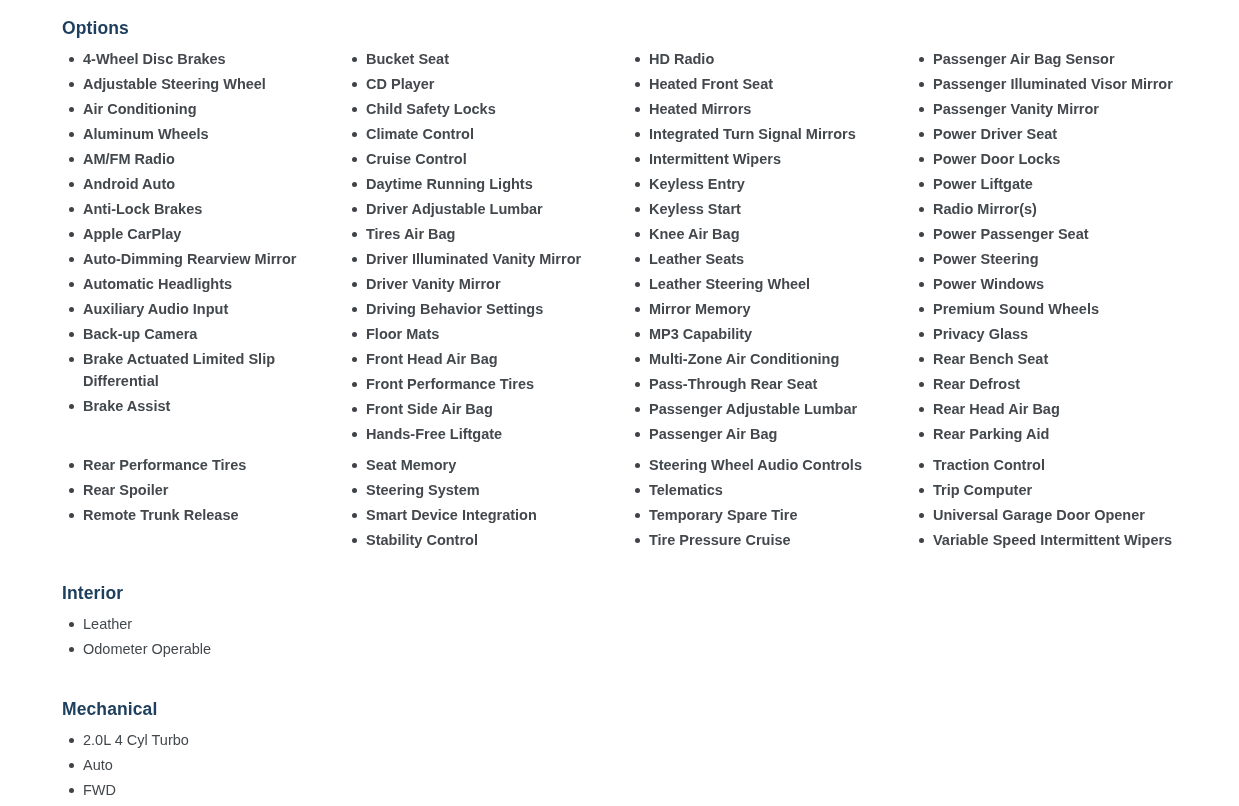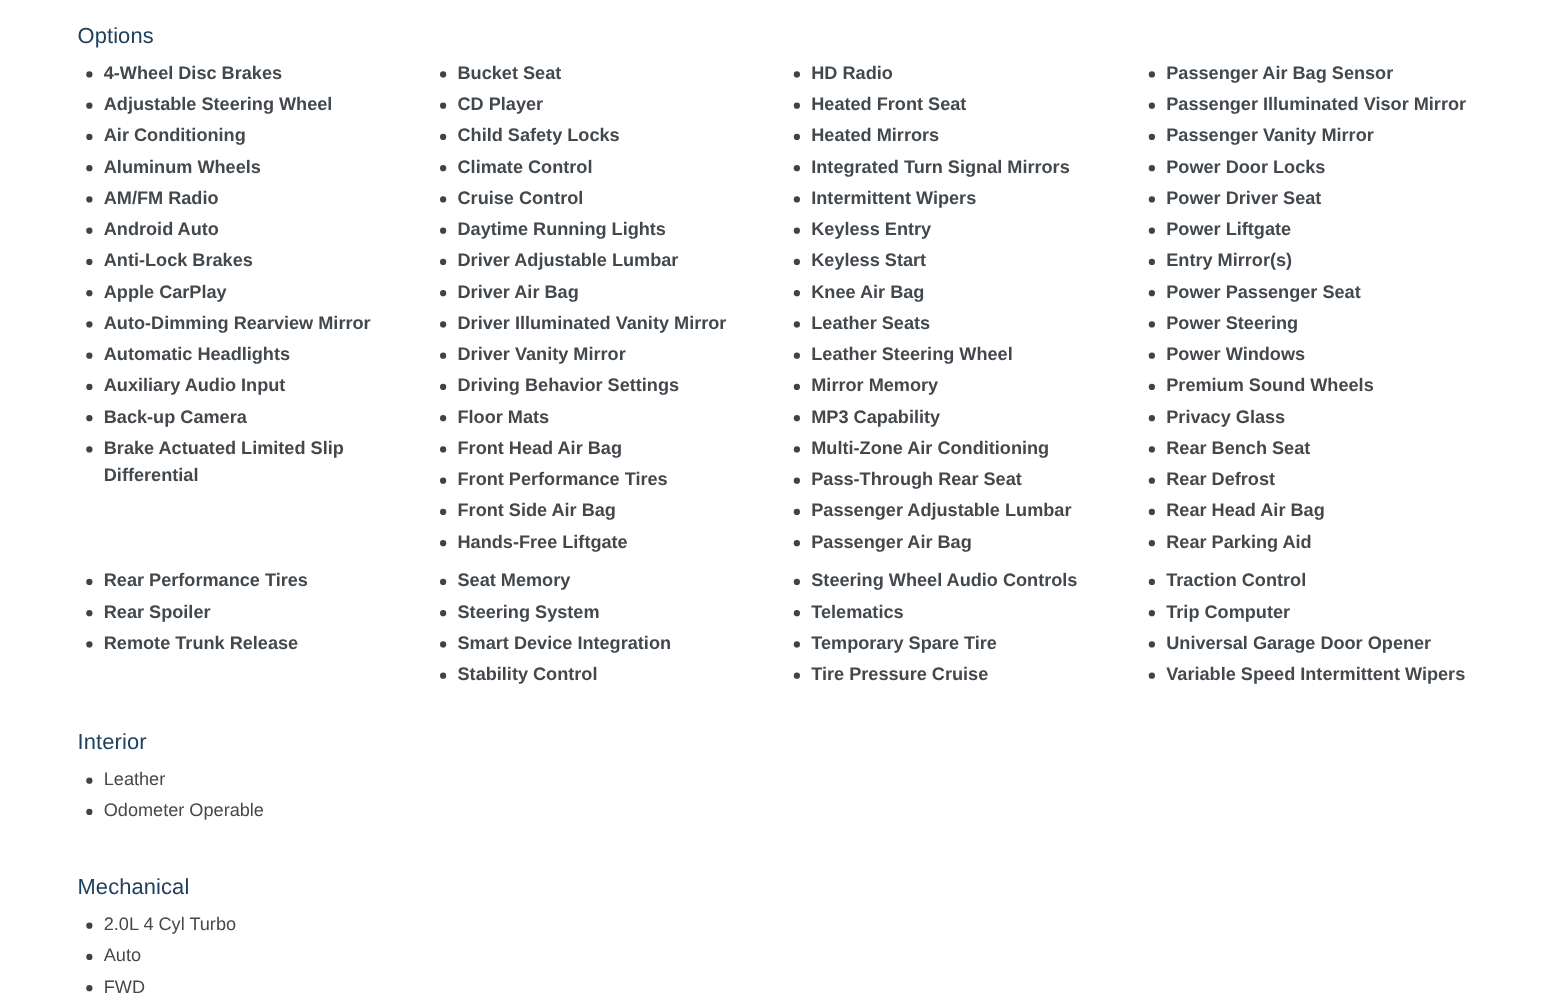--- a/index.html
+++ b/index.html
@@ -11,21 +11,21 @@
     width: 1239px;
     height: 806px;
     background: #ffffff;
     overflow: hidden;
   }
   .content {
     padding: 18px 0 0 62px;
   }
   .section-title {
     font-size: 17.5px;
-    font-weight: normal;
+    font-weight: bold;
     color: #1e405e;
     letter-spacing: 0.1px;
     margin-bottom: 9px;
   }
   .options-grid {
     display: grid;
     grid-template-columns: 283px 283px 284px 300px;
     font-weight: bold;
   }
   .options-grid.row-b {
@@ -80,30 +80,31 @@
             <li>Aluminum Wheels</li>
             <li>AM/FM Radio</li>
             <li>Android Auto</li>
             <li>Anti-Lock Brakes</li>
             <li>Apple CarPlay</li>
             <li>Auto-Dimming Rearview Mirror</li>
             <li>Automatic Headlights</li>
             <li>Auxiliary Audio Input</li>
             <li>Back-up Camera</li>
             <li>Brake Actuated Limited Slip Differential</li>
+            <li>Brake Assist</li>
           </ul>
         <ul class="feature-list">
             <li>Bucket Seat</li>
             <li>CD Player</li>
             <li>Child Safety Locks</li>
             <li>Climate Control</li>
             <li>Cruise Control</li>
             <li>Daytime Running Lights</li>
             <li>Driver Adjustable Lumbar</li>
-            <li>Driver Air Bag</li>
+            <li>Tires Air Bag</li>
             <li>Driver Illuminated Vanity Mirror</li>
             <li>Driver Vanity Mirror</li>
             <li>Driving Behavior Settings</li>
             <li>Floor Mats</li>
             <li>Front Head Air Bag</li>
             <li>Front Performance Tires</li>
             <li>Front Side Air Bag</li>
             <li>Hands-Free Liftgate</li>
           </ul>
         <ul class="feature-list">
@@ -121,24 +122,24 @@
             <li>MP3 Capability</li>
             <li>Multi-Zone Air Conditioning</li>
             <li>Pass-Through Rear Seat</li>
             <li>Passenger Adjustable Lumbar</li>
             <li>Passenger Air Bag</li>
           </ul>
         <ul class="feature-list">
             <li>Passenger Air Bag Sensor</li>
             <li>Passenger Illuminated Visor Mirror</li>
             <li>Passenger Vanity Mirror</li>
+            <li>Power Driver Seat</li>
             <li>Power Door Locks</li>
-            <li>Power Driver Seat</li>
             <li>Power Liftgate</li>
-            <li>Entry Mirror(s)</li>
+            <li>Radio Mirror(s)</li>
             <li>Power Passenger Seat</li>
             <li>Power Steering</li>
             <li>Power Windows</li>
             <li>Premium Sound Wheels</li>
             <li>Privacy Glass</li>
             <li>Rear Bench Seat</li>
             <li>Rear Defrost</li>
             <li>Rear Head Air Bag</li>
             <li>Rear Parking Aid</li>
           </ul>

